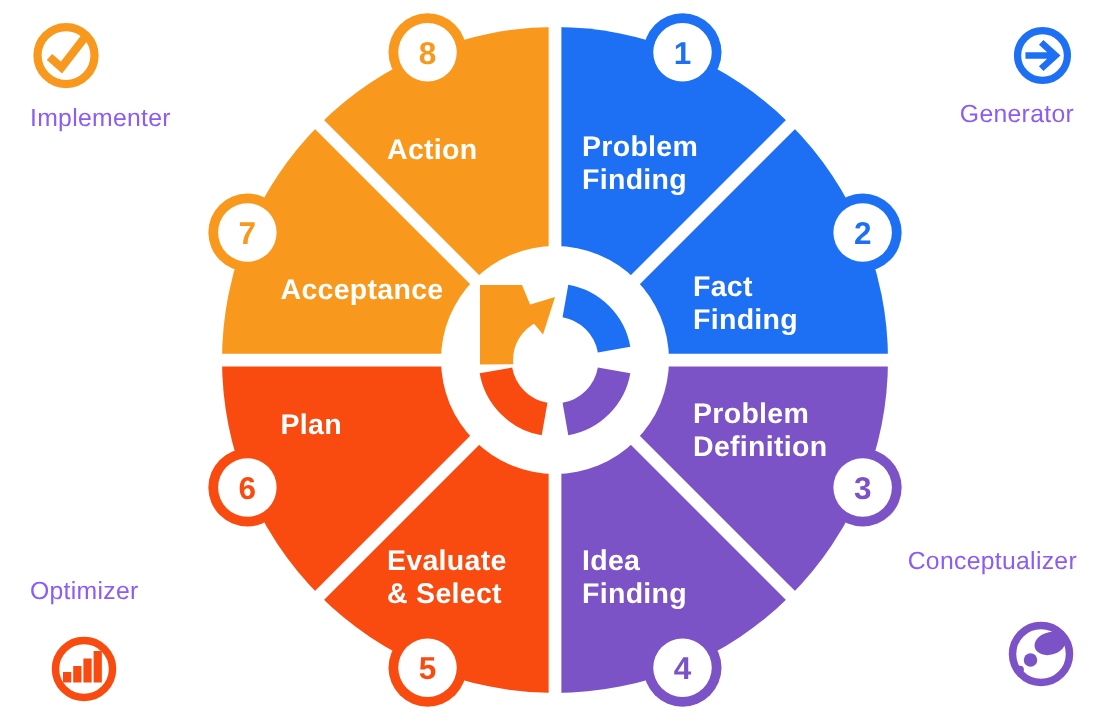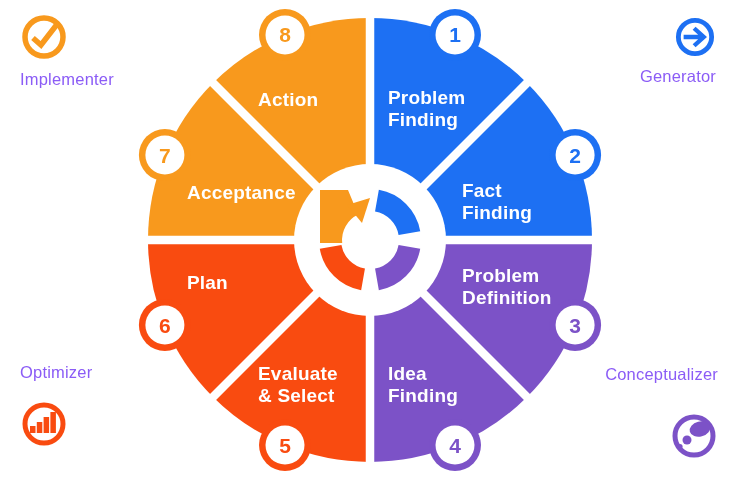--- a/index.html
+++ b/index.html
@@ -12,21 +12,21 @@
   svg.wheel{position:absolute;left:0;top:0;}
 
   .corner{position:absolute;display:flex;flex-direction:column;}
   .corner .clabel{
     font-size:16.5px;color:#8b5cf6;letter-spacing:.2px;line-height:19px;white-space:nowrap;
   }
   .cicon{width:48px;height:48px;display:block;}
   .tl{left:20px;top:13px;align-items:flex-start;gap:9px;}
   .tr{right:14px;top:16px;align-items:flex-end;gap:9px;}
   .tr .cicon{width:42px;height:42px;}
-  .bl{left:20px;bottom:30px;align-items:flex-start;gap:18px;}
+  .bl{left:20px;bottom:8px;align-items:center;gap:18px;}
   .br{right:12px;bottom:18px;align-items:flex-end;gap:28px;}
 
   .seg-label{font-weight:bold;letter-spacing:.2px;}
 </style>
 </head>
 <body>
 
 <div class="stage">
 
   <svg class="wheel" width="730" height="478" viewBox="0 0 730 478">

